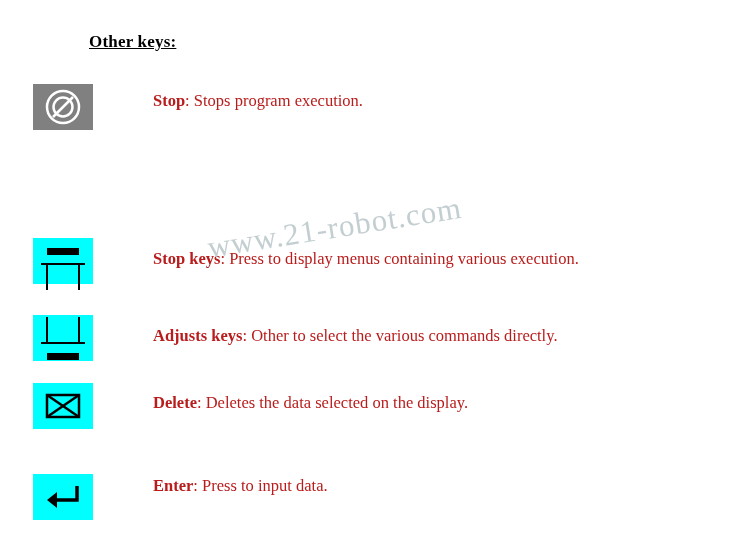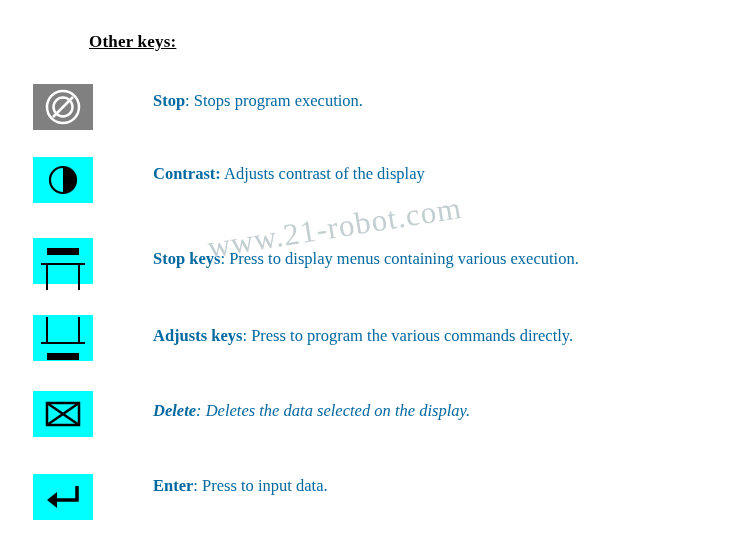--- a/index.html
+++ b/index.html
@@ -51,21 +51,21 @@
   }
 
   .key-icon svg {
     display: block;
   }
 
   .desc {
     position: absolute;
     left: 153px;
     font-size: 16.5px;
-    color: #0369a1;
+    color: #b91c1c;
     white-space: nowrap;
     line-height: 1.1;
   }
   .desc b {
     font-weight: bold;
   }
 
   
   .watermark {
     position: absolute;
@@ -93,29 +93,20 @@
     <div class="key-icon" style="top: 0; background: #808080;">
       <svg width="60" height="46" viewBox="0 0 60 46">
         <circle cx="30" cy="23" r="16" fill="none" stroke="#ffffff" stroke-width="2.5"></circle>
         <circle cx="30" cy="23" r="9.5" fill="none" stroke="#ffffff" stroke-width="2.5"></circle>
         <line x1="20" y1="33" x2="40" y2="13" stroke="#ffffff" stroke-width="2.5"></line>
       </svg>
     </div>
     <div class="desc" style="top: 8px;"><b>Stop</b><span>: </span><span>Stops program execution.</span></div>
   </div>
 
-  <div class="row" style="top: 157px;">
-    <div class="key-icon" style="top: 0; background: #00ffff;">
-      <svg width="60" height="46" viewBox="0 0 60 46">
-        <circle cx="30" cy="23" r="13" fill="none" stroke="#000000" stroke-width="2.2"></circle>
-        <path d="M30 10 A13 13 0 0 1 30 36 Z" fill="#000000"></path>
-      </svg>
-    </div>
-    <div class="desc" style="top: 8px;"><b>Contrast:</b><span> </span><span>Adjusts contrast of the display</span></div>
-  </div>
 
   <div class="row" style="top: 238px;">
     <div class="key-icon" style="top: 0; background: #00ffff;">
       <svg width="60" height="54" viewBox="0 0 60 54">
         <rect x="14" y="10" width="32" height="7" fill="#000000"></rect>
         <line x1="8" y1="26" x2="52" y2="26" stroke="#000000" stroke-width="2"></line>
         <line x1="14" y1="26" x2="14" y2="52" stroke="#000000" stroke-width="2"></line>
         <line x1="46" y1="26" x2="46" y2="52" stroke="#000000" stroke-width="2"></line>
       </svg>
     </div>
@@ -124,24 +115,24 @@
 
   <div class="row" style="top: 315px;">
     <div class="key-icon" style="top: 0; background: #00ffff;">
       <svg width="60" height="54" viewBox="0 0 60 54">
         <line x1="14" y1="2" x2="14" y2="28" stroke="#000000" stroke-width="2"></line>
         <line x1="46" y1="2" x2="46" y2="28" stroke="#000000" stroke-width="2"></line>
         <line x1="8" y1="28" x2="52" y2="28" stroke="#000000" stroke-width="2"></line>
         <rect x="14" y="38" width="32" height="7" fill="#000000"></rect>
       </svg>
     </div>
-    <div class="desc" style="top: 12px;"><b>Adjusts keys</b><span>: </span><span>Press to program the various commands directly.</span></div>
+    <div class="desc" style="top: 12px;"><b>Adjusts keys</b><span>: </span><span>Other to select the various commands directly.</span></div>
   </div>
 
-  <div class="row" style="top: 391px; font-style: italic;">
+  <div class="row" style="top: 383px;">
     <div class="key-icon" style="top: 0; background: #00ffff;">
       <svg width="60" height="46" viewBox="0 0 60 46">
         <rect x="14" y="12" width="32" height="22" fill="none" stroke="#000000" stroke-width="2.5"></rect>
         <line x1="14" y1="12" x2="46" y2="34" stroke="#000000" stroke-width="2.5"></line>
         <line x1="46" y1="12" x2="14" y2="34" stroke="#000000" stroke-width="2.5"></line>
       </svg>
     </div>
     <div class="desc" style="top: 11px;"><b>Delete</b><span>: </span><span>Deletes the data selected on the display.</span></div>
   </div>
 

